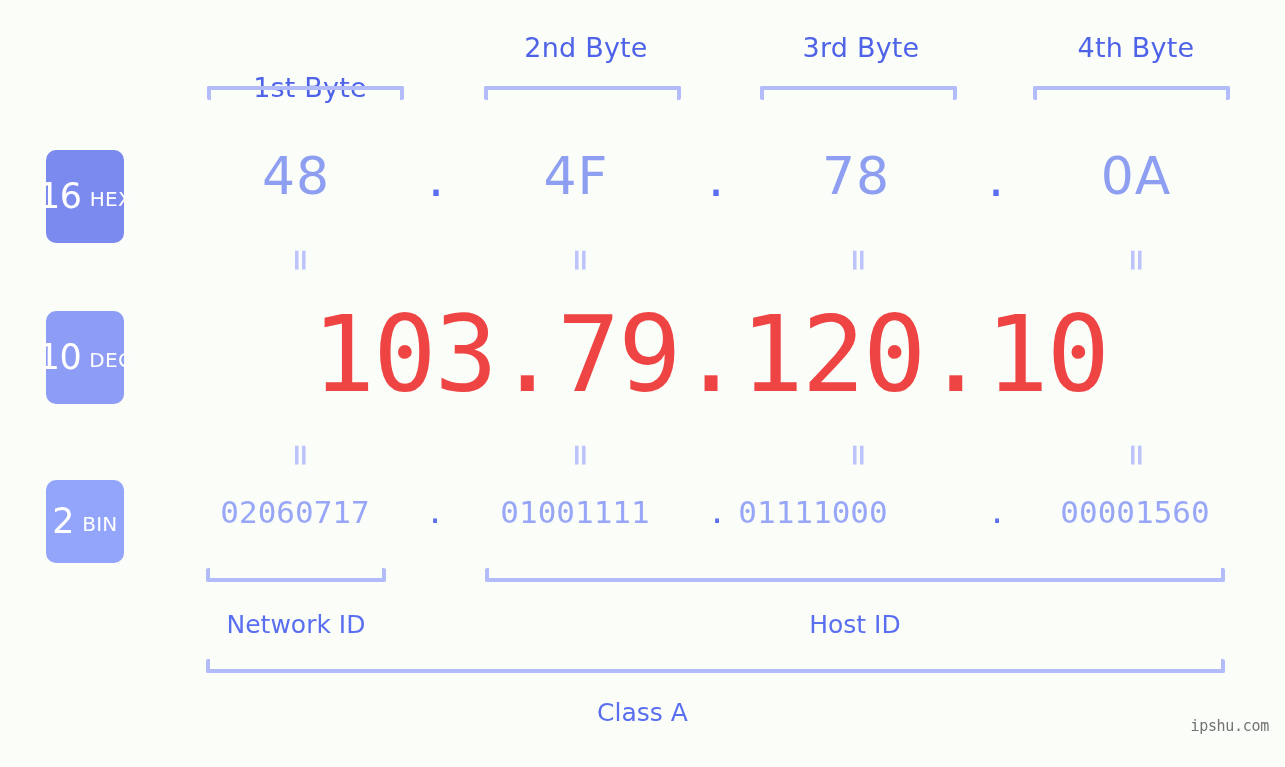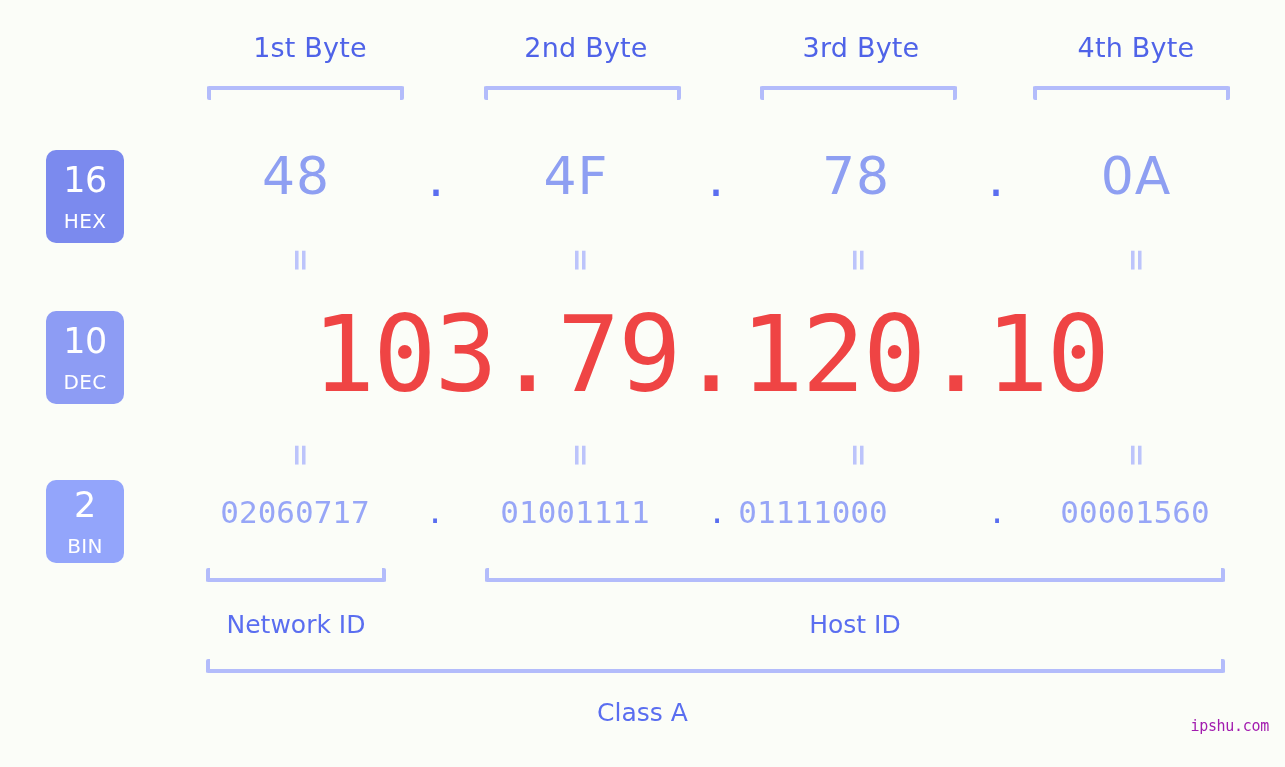--- a/index.html
+++ b/index.html
@@ -52,21 +52,21 @@
   
   .badge {
     position: absolute;
     left: 46px;
     width: 78px;
     border-radius: 10px;
     color: #ffffff;
     text-align: center;
     box-sizing: border-box;
     display: flex;
-    flex-direction: column;
+    flex-direction: row;
     align-items: center;
     justify-content: center;
     line-height: 1;
     gap: 8px;
   }
   .badge .num {
     font-size: 35px;
     font-weight: 400;
     letter-spacing: -0.5px;
   }
@@ -174,31 +174,31 @@
     text-align: center;
     font-size: 25px;
     color: #5a6ef0;
     font-family: "DejaVu Sans", sans-serif;
   }
   #watermark {
     position: absolute;
     top: 717px;
     right: 16px;
     font-size: 15px;
-    color: #a21caf;
+    color: #737373;
     font-family: "DejaVu Sans Mono", monospace;
     letter-spacing: -0.3px;
   }
 </style>
 </head>
 <body>
 
 <div class="stage">
 
-  <div class="byte-label" style="left:190px;">1st Byte</div>
+  <div class="byte-label" style="left:190px;margin-top:40px;">1st Byte</div>
   <div class="byte-label" style="left:466px;">2nd Byte</div>
   <div class="byte-label" style="left:741px;">3rd Byte</div>
   <div class="byte-label" style="left:1016px;">4th Byte</div>
 
   <div class="bracket-down" style="left:207px;  top:86px; width:197px;"></div>
   <div class="bracket-down" style="left:484px;  top:86px; width:197px;"></div>
   <div class="bracket-down" style="left:760px;  top:86px; width:197px;"></div>
   <div class="bracket-down" style="left:1033px; top:86px; width:197px;"></div>
 
   <div class="badge" id="badge-hex">

